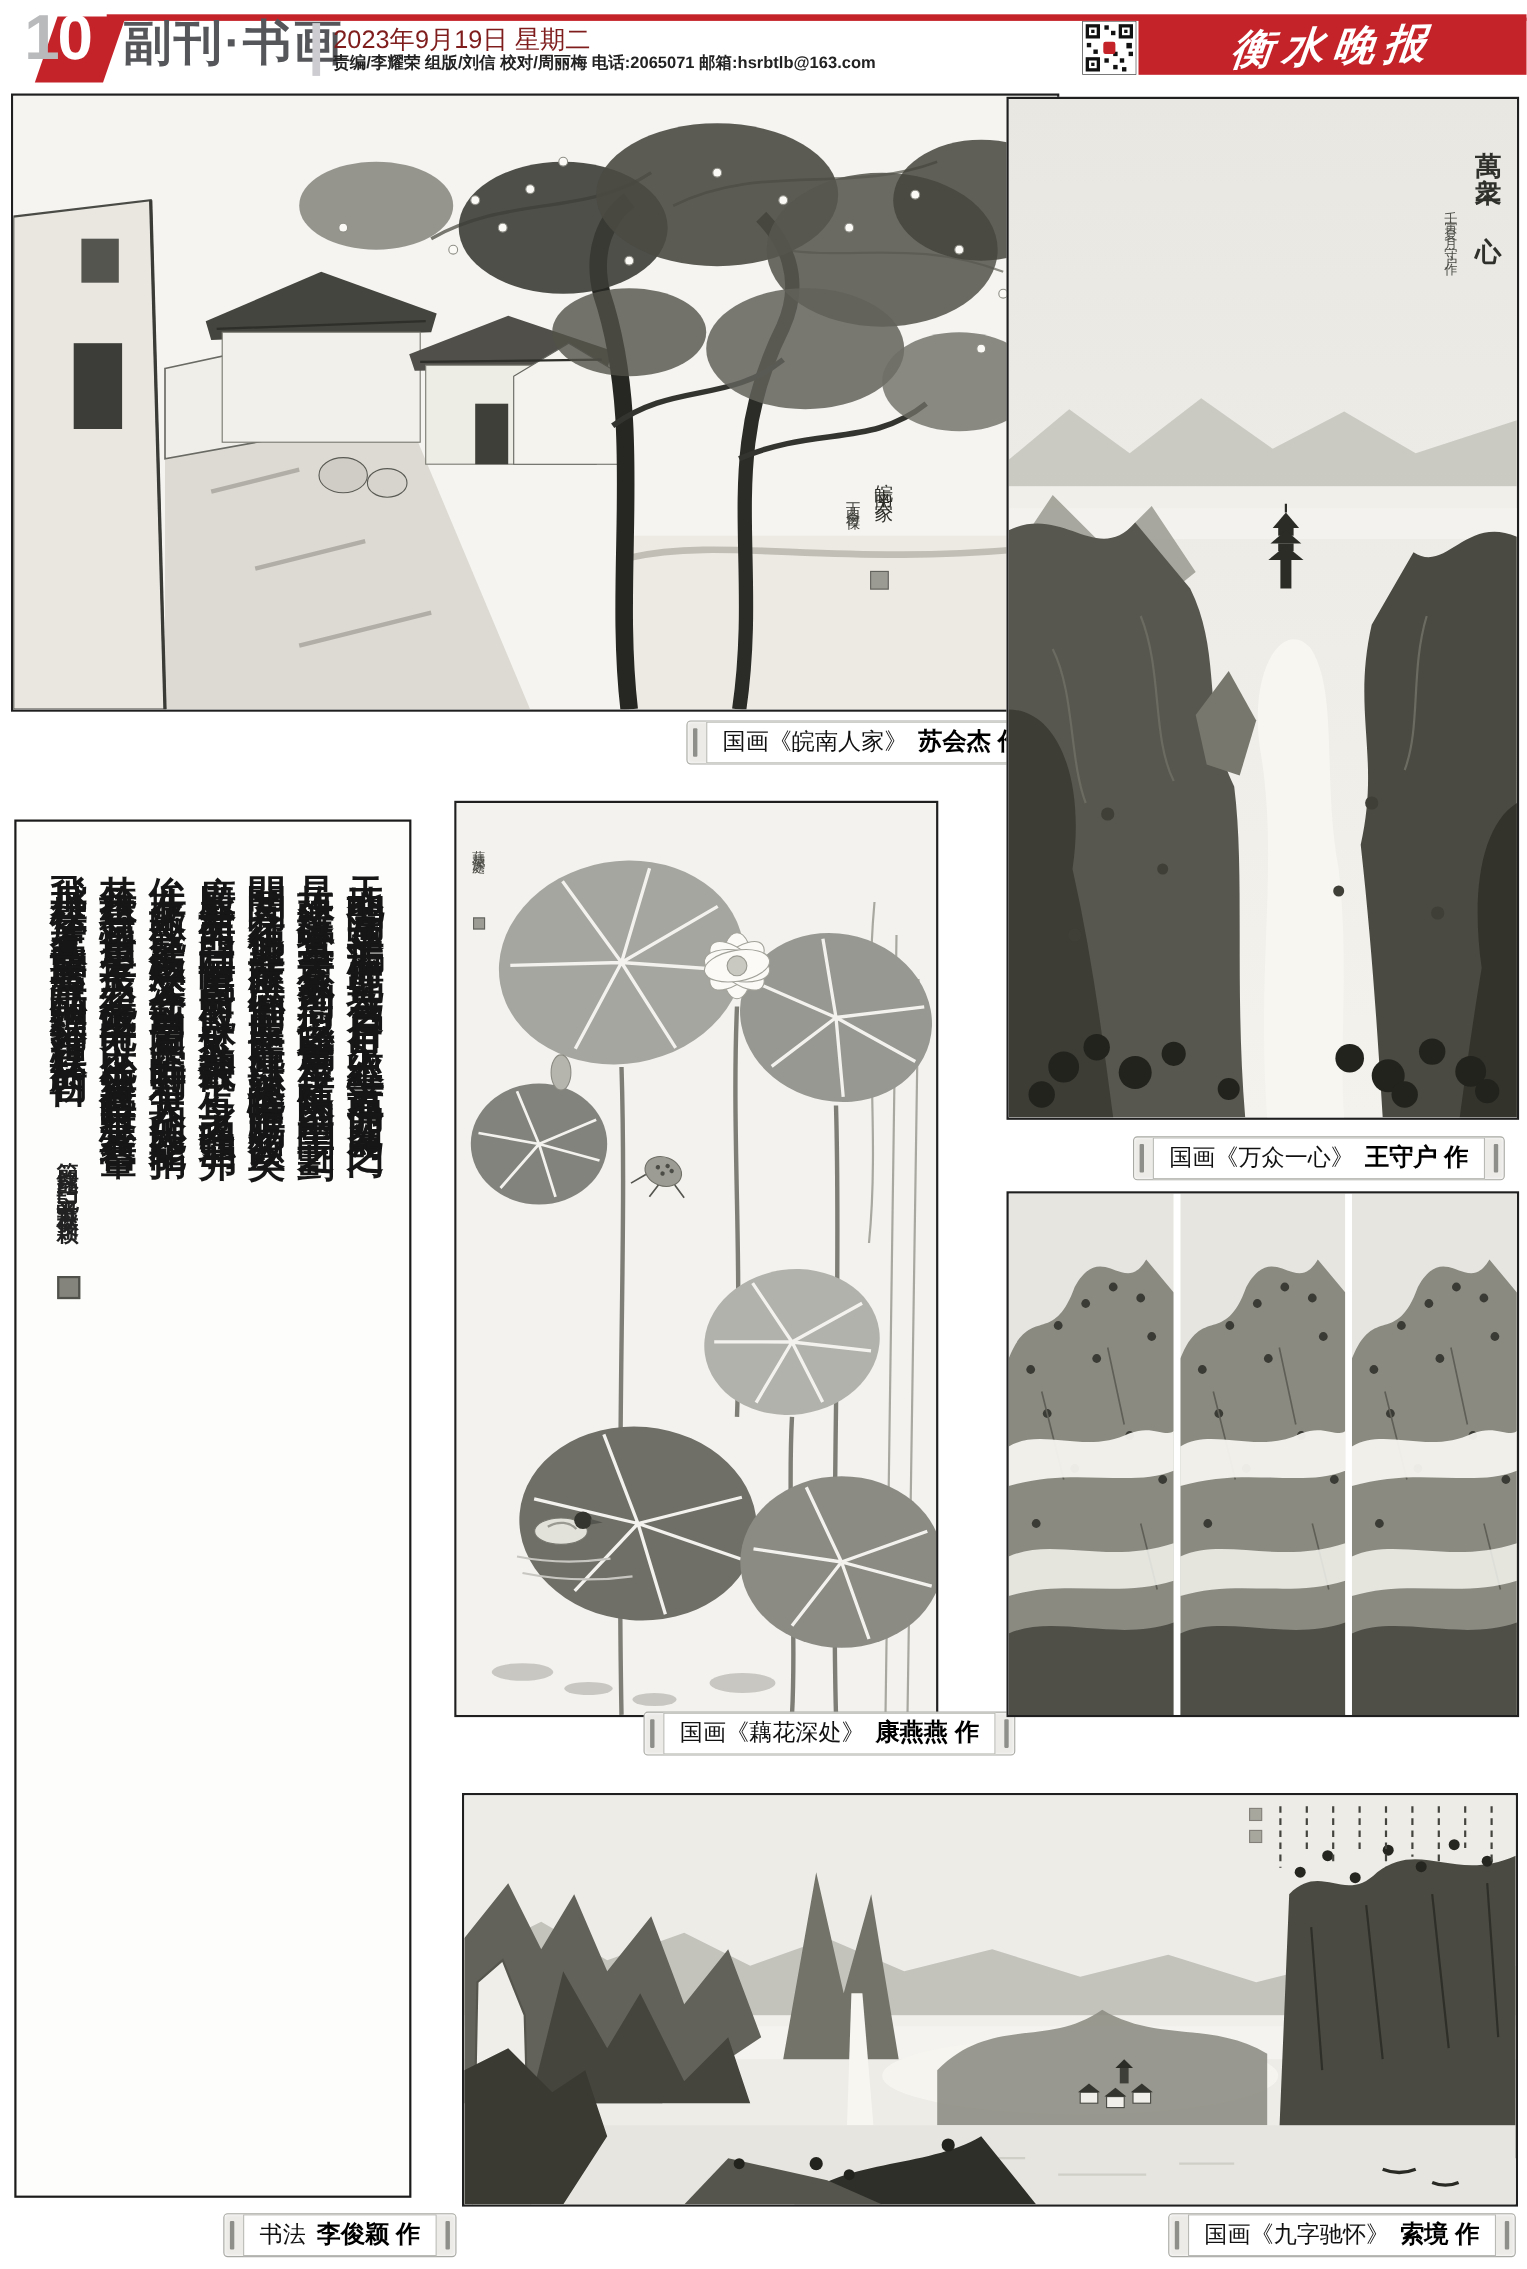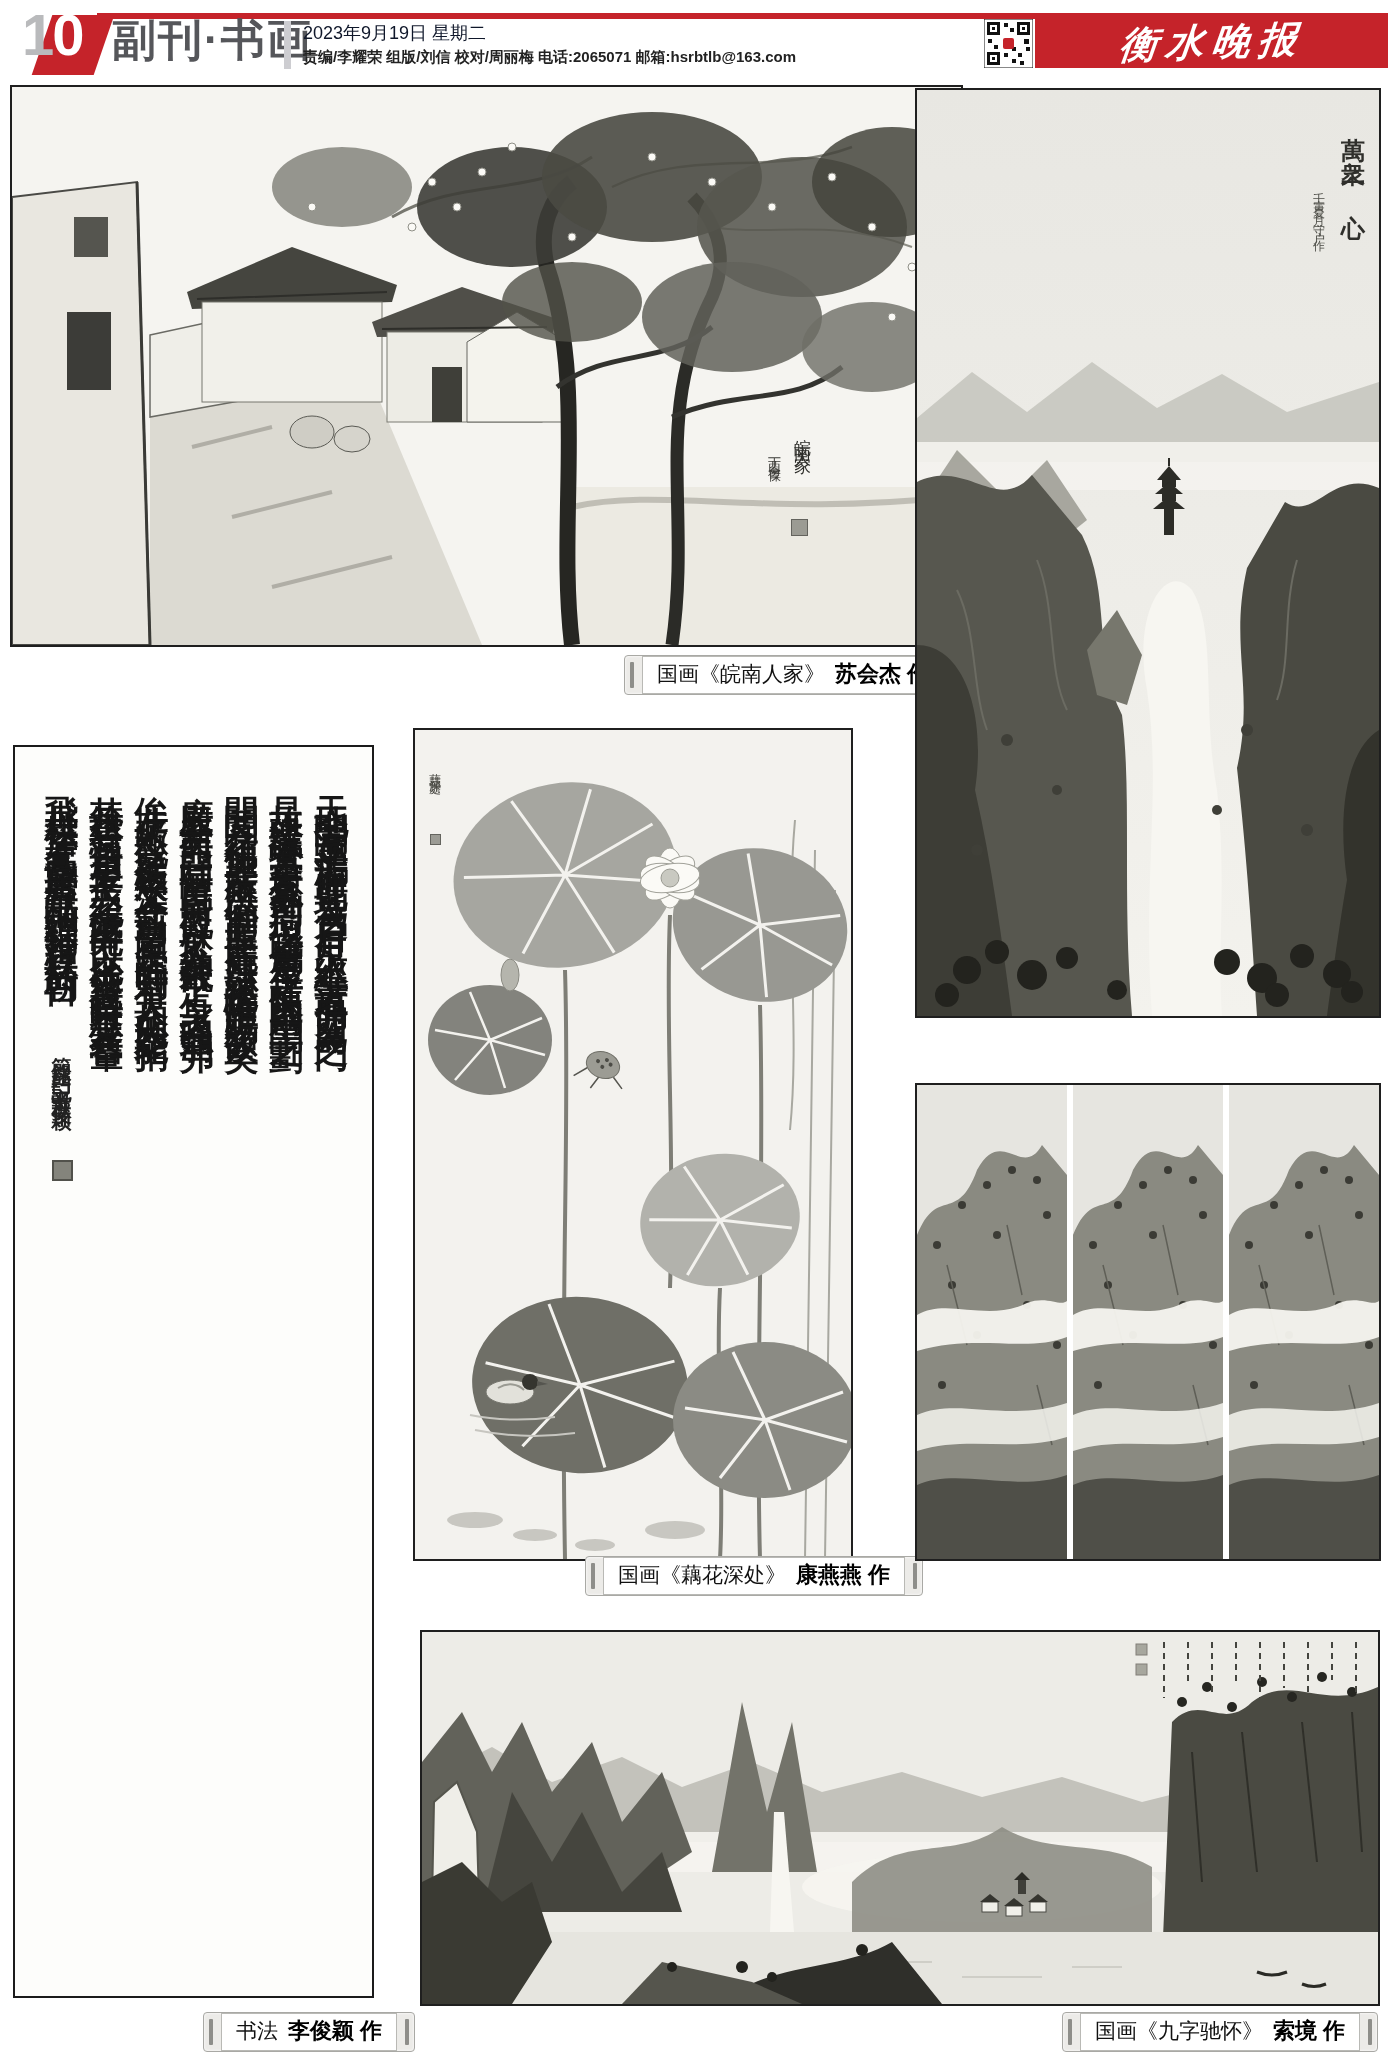--- a/index.html
+++ b/index.html
@@ -9,21 +9,21 @@
   .redbar{position:absolute;left:97px;top:13px;width:1291px;height:6px;background:#c5232a;}
   .pg-shape{position:absolute;left:42px;top:15px;width:62px;height:60px;background:#c5232a;
             transform:skewX(-19deg);}
   .pg-num{position:absolute;left:22px;top:6px;font-size:58px;font-weight:bold;line-height:1;
           letter-spacing:-2px;}
   .pg-num .d1{color:#b9babc;}
   .pg-num .d0{color:#ffffff;}
   .section-title{position:absolute;left:112px;top:16px;font-size:44px;font-weight:bold;
                  color:#55565a;letter-spacing:2px;line-height:1.1;}
   .hdr-divider{position:absolute;left:284px;top:21px;width:7px;height:48px;background:#cdcdd1;}
-  .date-line{position:absolute;left:303px;top:21px;font-size:18px;color:#0f172a;}
+  .date-line{position:absolute;left:303px;top:21px;font-size:23px;color:#7f1d1d;}
   .info-line{position:absolute;left:303px;top:48px;font-size:15px;color:#222;font-weight:bold;}
   .qr{position:absolute;left:984px;top:19px;width:49px;height:49px;}
   .masthead{position:absolute;left:1035px;top:16px;width:353px;height:52px;background:#c5232a;
             display:flex;align-items:center;justify-content:center;}
   .masthead span{color:#fff;font-family:"DejaVu Serif",serif;font-weight:bold;font-style:italic;
             font-size:38px;letter-spacing:8px;transform:skewX(-8deg) rotate(-2deg);white-space:nowrap;}
   
   .panel{position:absolute;background:#fff;border:2px solid #1f1f1f;box-sizing:border-box;overflow:hidden;}
   .panel svg{display:block;}
   .vtext{writing-mode:vertical-rl;text-orientation:upright;position:absolute;line-height:1;}
@@ -209,20 +209,28 @@
           <circle cx="30" cy="905" r="12"></circle>
         <circle cx="200" cy="900" r="10"></circle>
           <circle cx="360" cy="905" r="12"></circle>
           <circle cx="435" cy="902" r="11"></circle>
       </g>
     </svg>
     <div class="vtext ins" style="left:424px;top:28px;font-size:24px;letter-spacing:26px;font-weight:bold;color:#2f2f2b">萬衆一心</div>
     <div class="vtext ins" style="left:396px;top:92px;font-size:12px;letter-spacing:8px;color:#4c4c46">壬寅夏月守户作</div>
   </div>
 
+  <div class="cap" style="right:20px;top:1033px">
+    <span class="cap-end"></span>
+    <span class="cap-inner">
+      <span class="cap-label">国画《万众一心》</span>
+      <span class="cap-author">王守户 作</span>
+    </span>
+    <span class="cap-end"></span>
+  </div>
 
   <div class="calli">
     <div class="col">天地閶闔運乎鴻樞而乹坤為之戶日月出入經乎黃道而卯酉為之門</div>
     <div class="col">是故建設琳宮摹憲玄象外則周垣之聯屬靈星之横陳内則重閨之劃</div>
     <div class="col">開閶閣之彷彿非崇嚴無以備制度非巨麗無以竦視瞻惟是賜額改矣</div>
     <div class="col">廣殿新矣而三門甚陋萬目所觀辟之於人神觀不足一身之内强弱弗</div>
     <div class="col">侔非欠歟觀之徒嚴煥文深念前功是圖是究時則有夫人胡氏妙能捐</div>
     <div class="col">其簪珥給其資用爰壬辰之紀歲亟先甲以庀徒曾幾何時悉更其舊翬</div>
     <div class="col">
       <span>飛丹栱簷牙高矗於層霄獸啮銅鍱鋪首輝煌於朝日</span>

